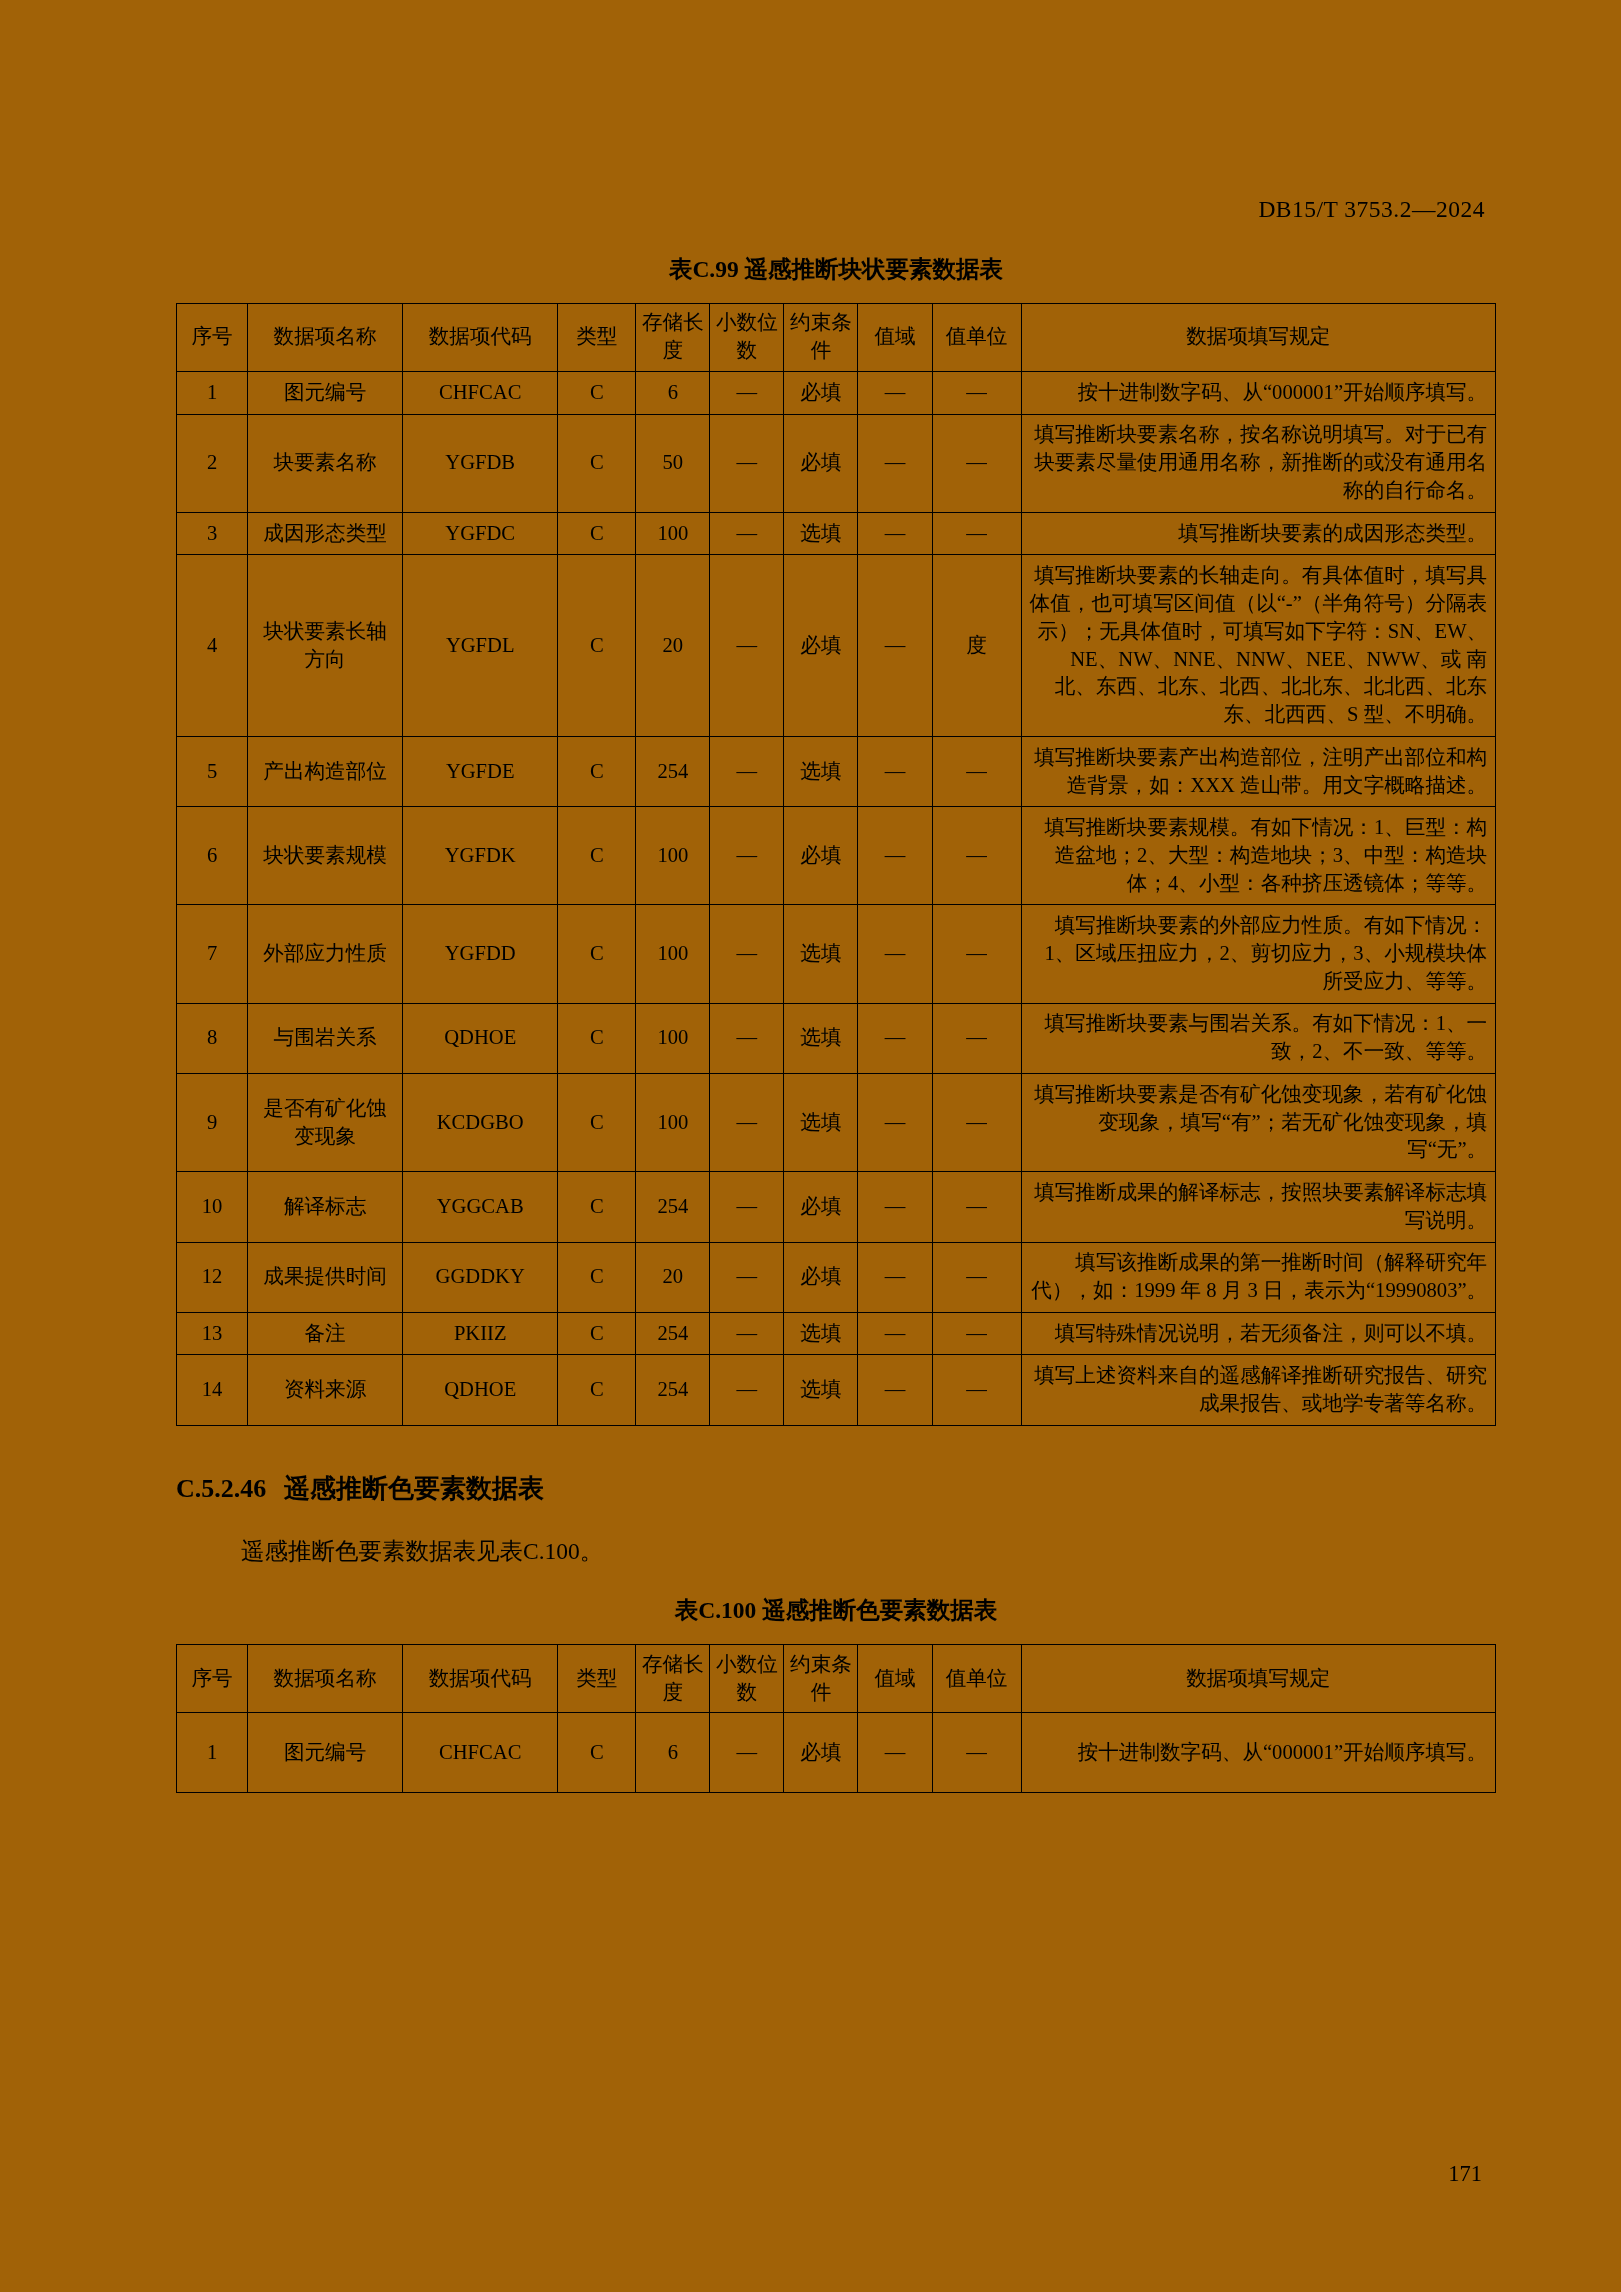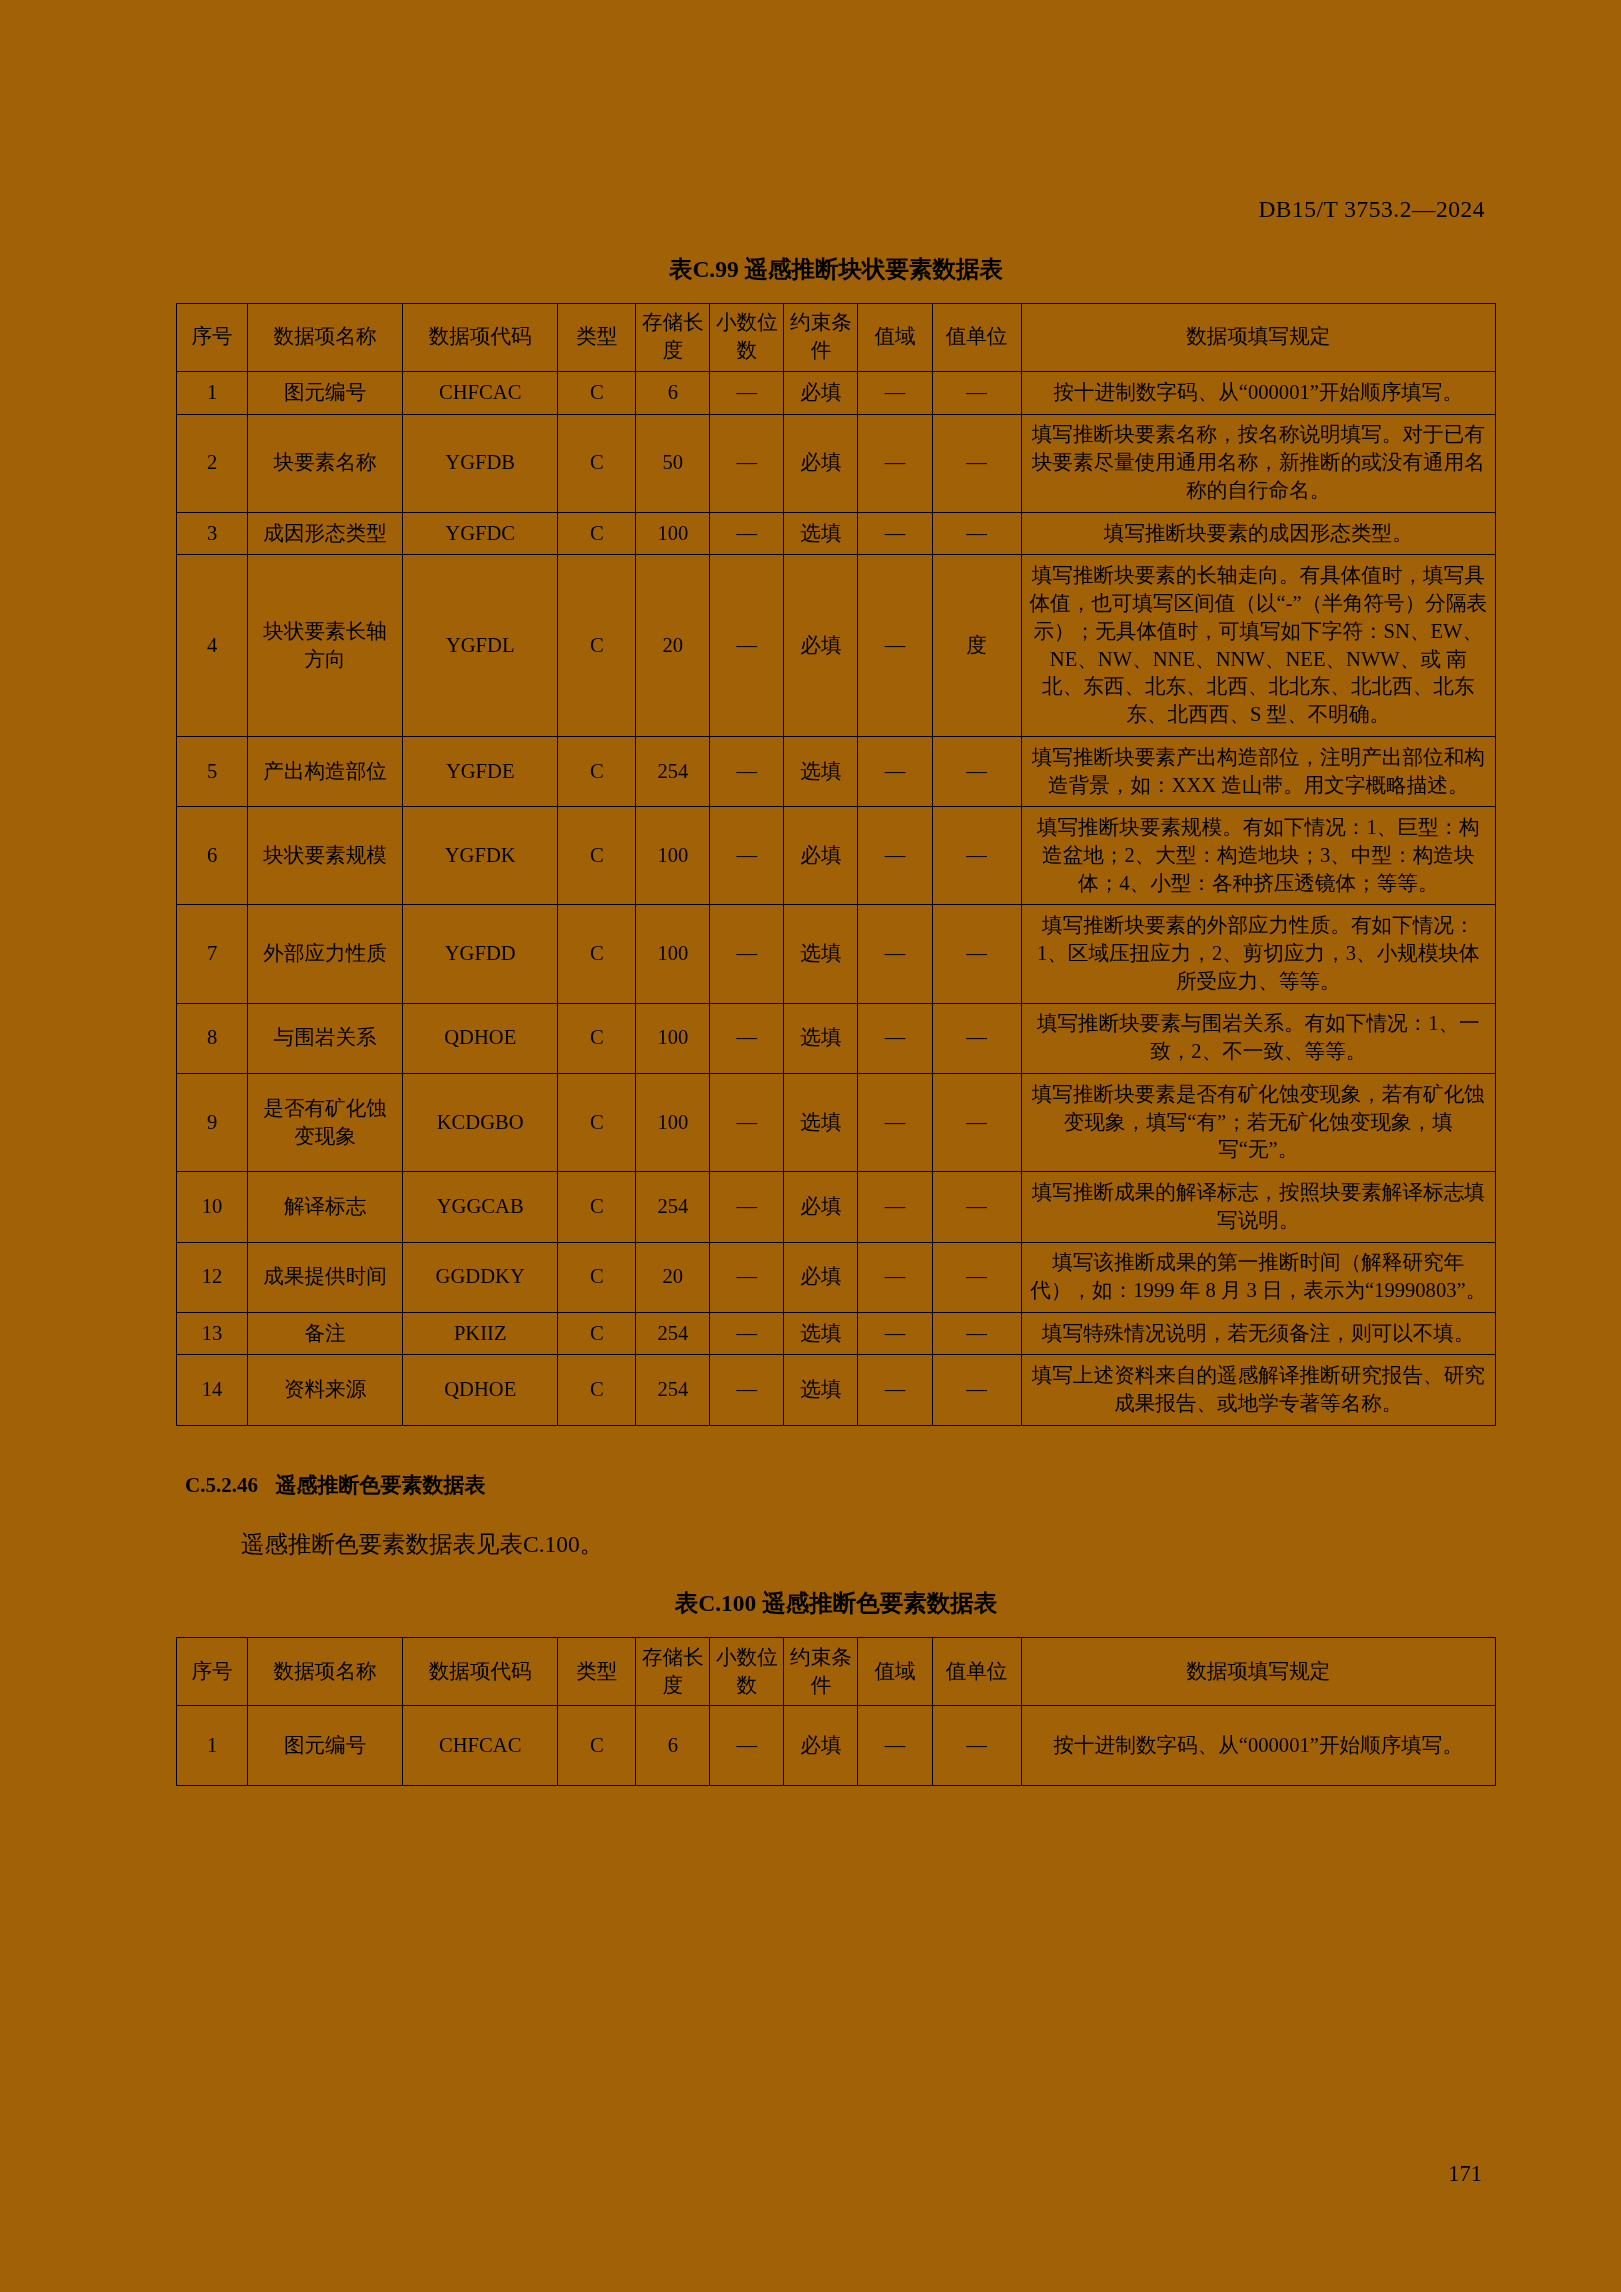--- a/index.html
+++ b/index.html
@@ -48,31 +48,31 @@
     text-align: center;
     padding: 6.9px 5.9px;
     line-height: 1.35;
     word-break: break-all;
   }
   table.data-table th {
     font-weight: normal;
     padding: 5.9px 2.9px;
   }
   table.data-table td.desc {
-    text-align: center;
+    text-align: right;
     padding: 6.9px 7.8px;
   }
   table.c100 tbody td {
     padding-top: 25.5px;
     padding-bottom: 25.5px;
   }
   .section-heading {
     font-weight: bold;
-    font-size: 21px;
-    margin: 45px 0 0 9px;
+    font-size: 26px;
+    margin: 45px 0 0 0;
   }
   .section-heading .sec-num { margin-right: 17.6px; }
   .paragraph {
     font-size: 23.5px;
     margin: 29px 0 27.4px 0;
     text-indent: 65px;
   }
   .page-number {
     position: absolute;
     top: 2161px;

